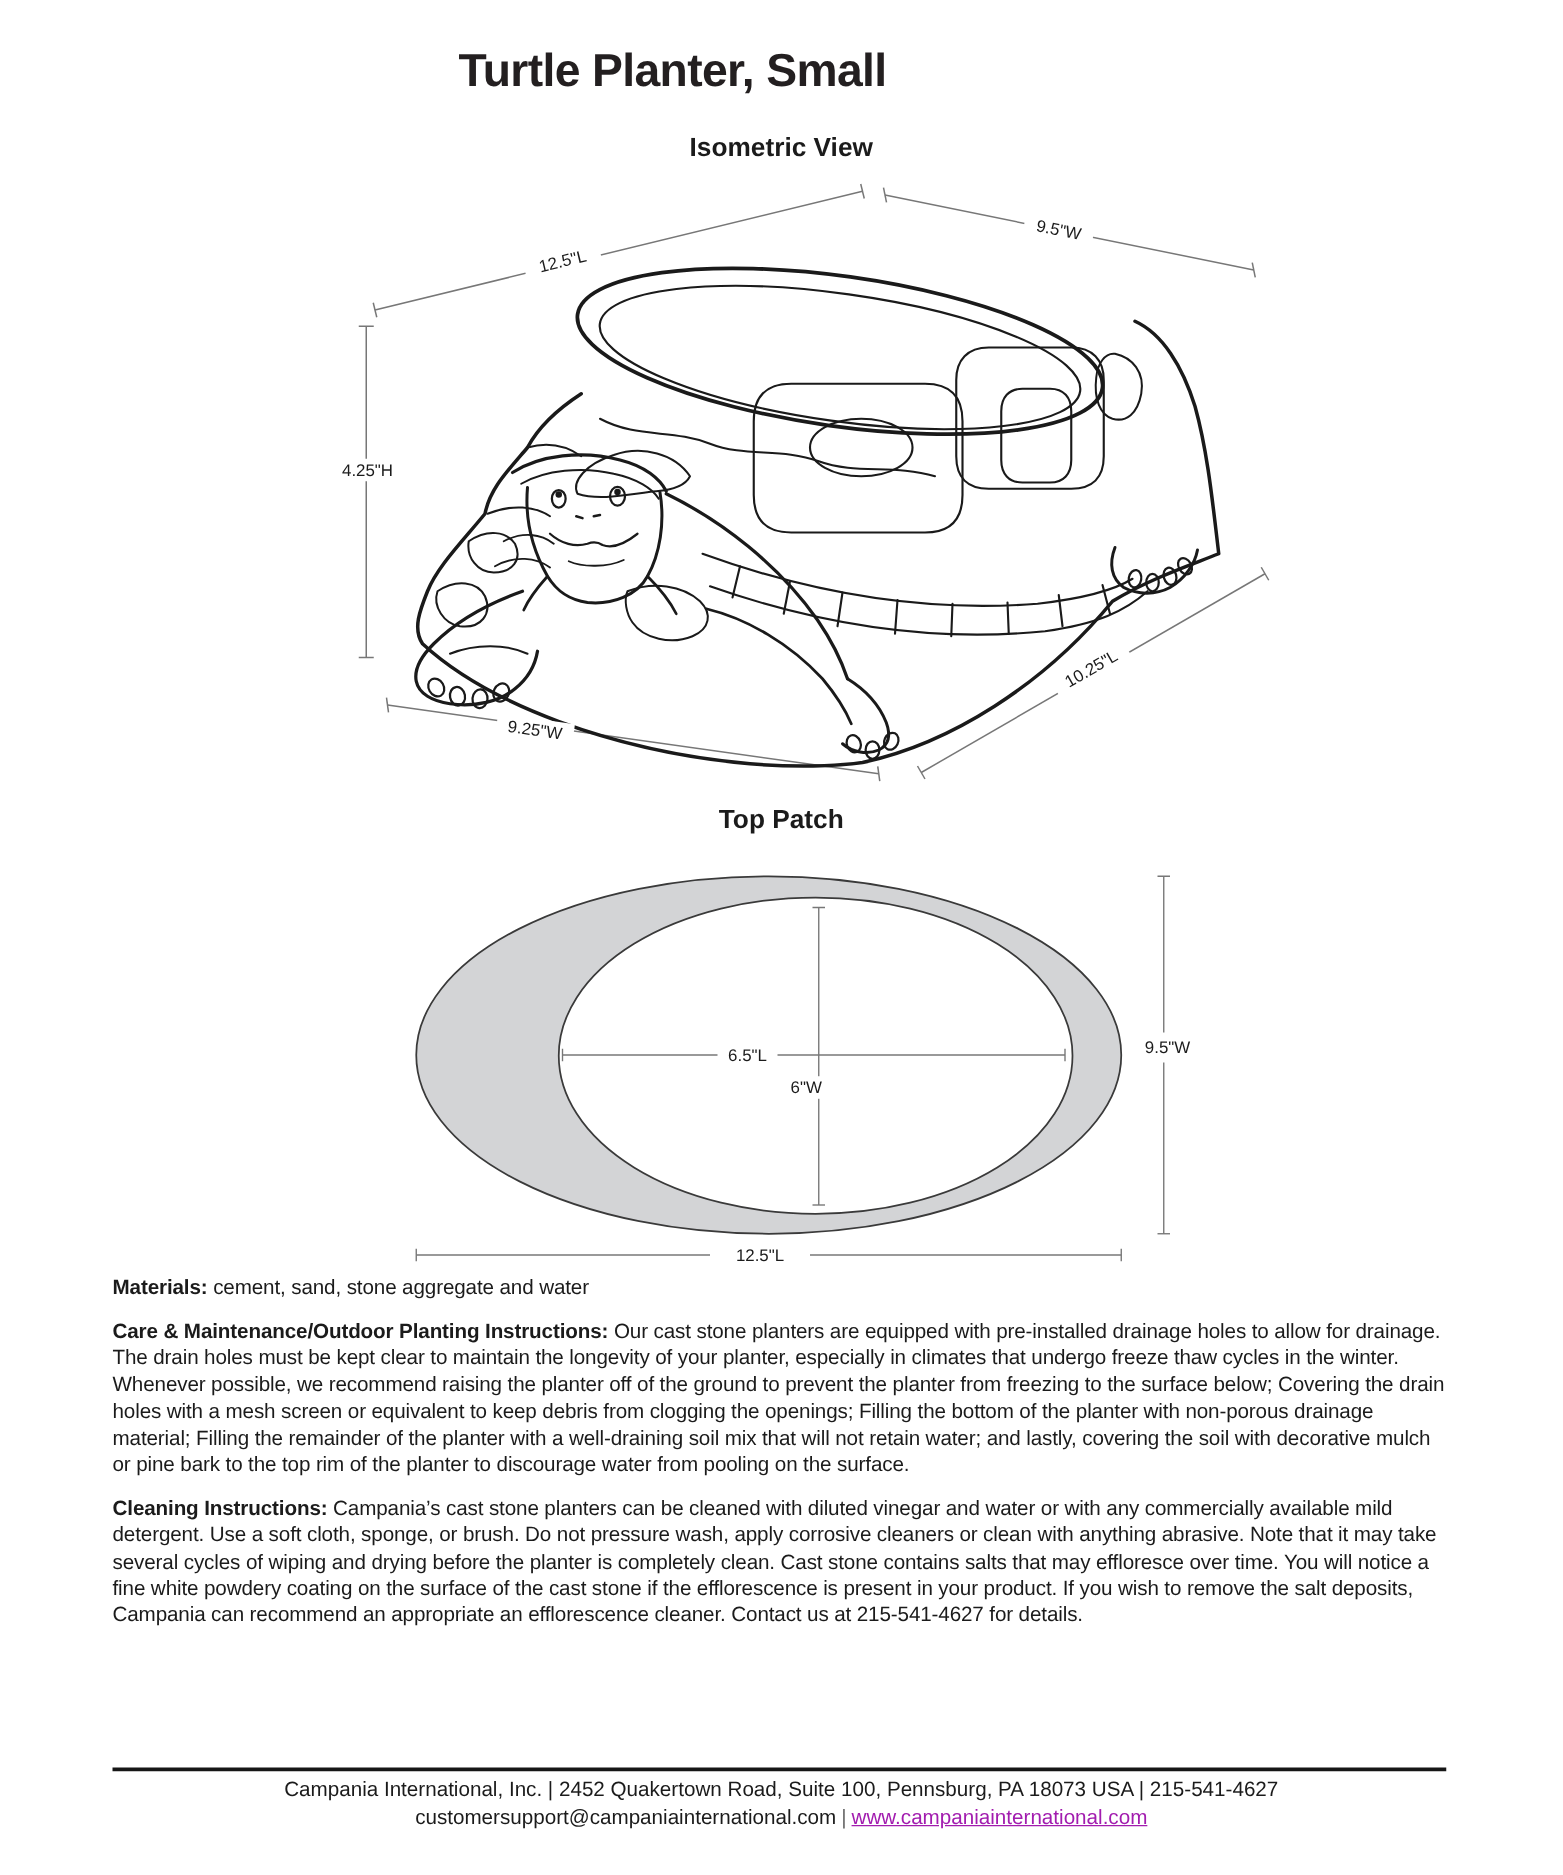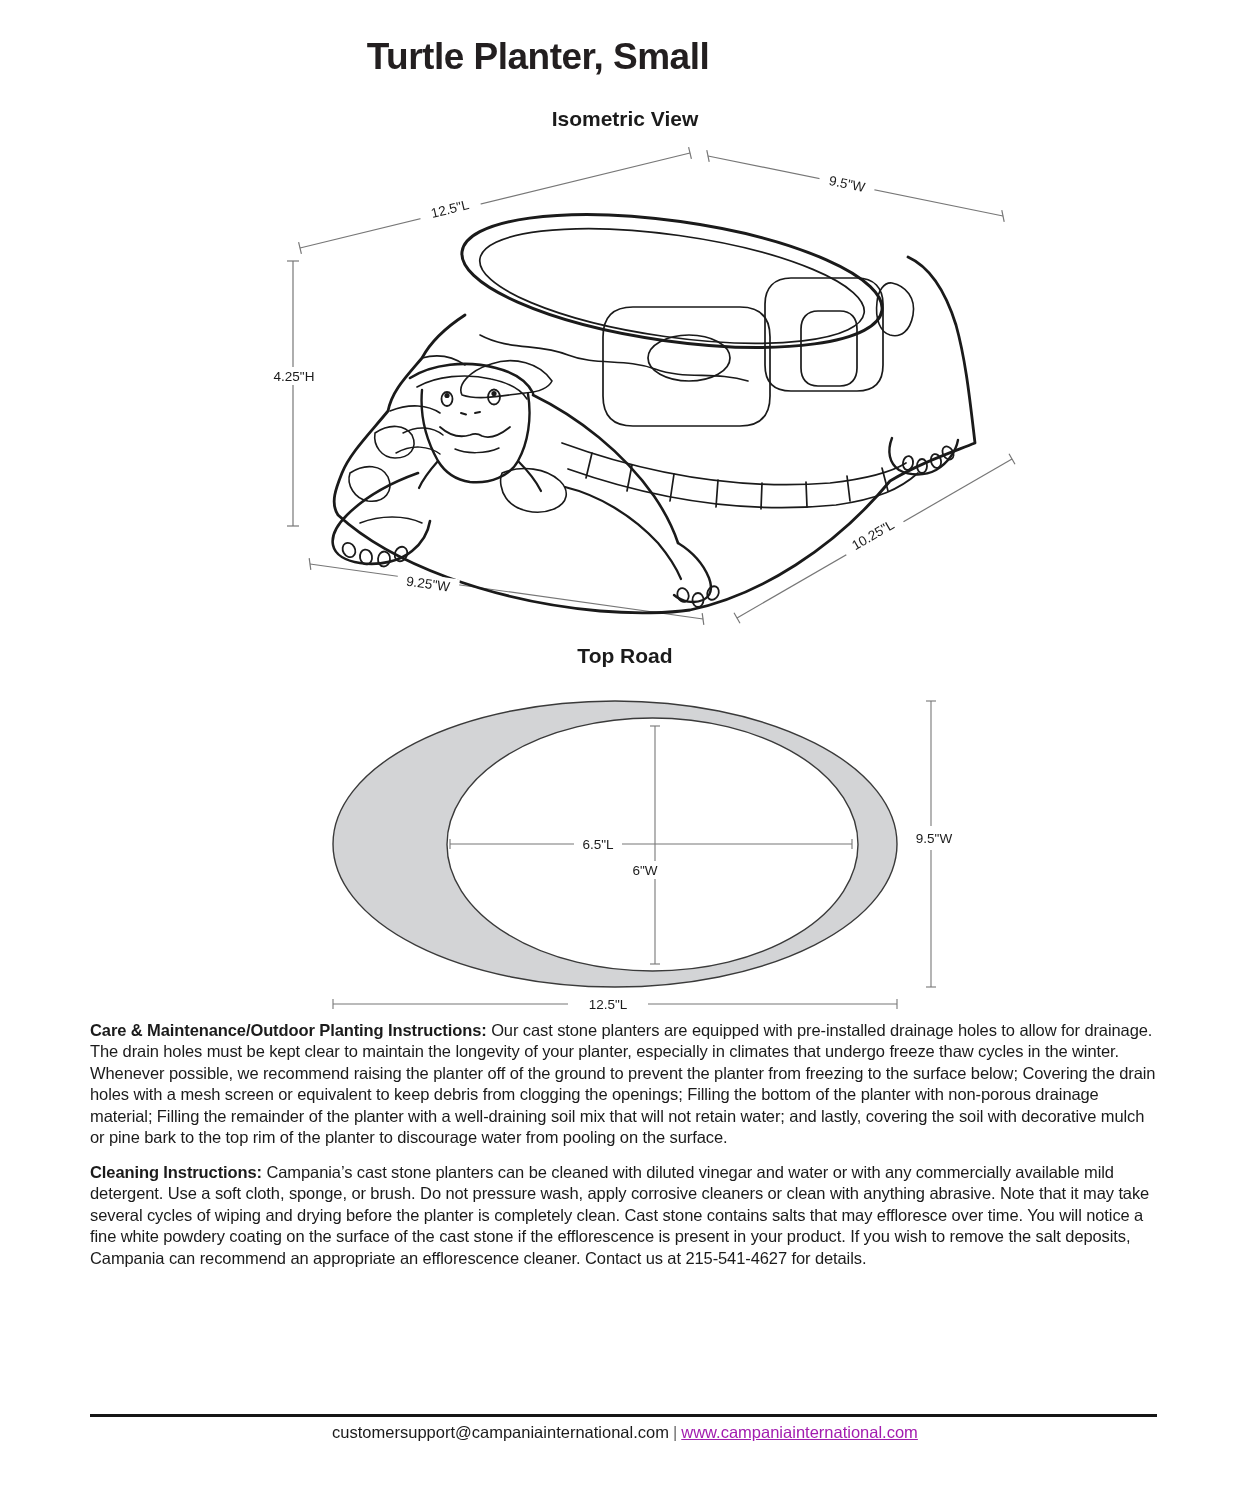--- a/index.html
+++ b/index.html
@@ -182,21 +182,21 @@
       <rect x="-31" y="-9" width="62" height="18" fill="#ffffff"></rect>
       <text class="dim" text-anchor="middle" dominant-baseline="central">9.25"W</text>
     </g>
     <g transform="translate(603,392) rotate(-30)">
       <rect x="-33" y="-9" width="66" height="18" fill="#ffffff"></rect>
       <text class="dim" text-anchor="middle" dominant-baseline="central">10.25"L</text>
     </g>
   </g>
 </svg>
 
-<div class="view-heading" id="top-heading">Top Road</div>
+<div class="view-heading" id="top-heading">Top Patch</div>
 
 <svg class="topview-svg" width="680" height="340" viewBox="0 0 680 340">
   <ellipse cx="315" cy="166" rx="282" ry="143" fill="#d3d4d6" stroke="#3a3a3a" stroke-width="1.4"></ellipse>
   <ellipse cx="352.5" cy="166.5" rx="205.5" ry="126.5" fill="#ffffff" stroke="#3a3a3a" stroke-width="1.4"></ellipse>
 
   <g stroke="#777777" stroke-width="1.1">
 
     <line x1="150" y1="166" x2="274" y2="166"></line>
     <line x1="322" y1="166" x2="552" y2="166"></line>
     <line x1="150" y1="161" x2="150" y2="171"></line>
@@ -226,22 +226,24 @@
     </g>
     <g transform="translate(634,160)">
       <rect x="-23" y="-8.5" width="46" height="17" fill="#ffffff"></rect>
       <text class="dim" text-anchor="middle" dominant-baseline="central">9.5"W</text>
     </g>
     <text class="dim" x="308" y="326" text-anchor="middle" dominant-baseline="central">12.5"L</text>
   </g>
 </svg>
 
 <div class="copy">
+  <p><strong>Materials:</strong> <span>cement, sand, stone aggregate and water</span></p>
   <p><strong>Care &amp; Maintenance/Outdoor Planting Instructions:</strong> <span>Our cast stone planters are equipped with pre-installed drainage holes to allow for drainage. The drain holes must be kept clear to maintain the longevity of your planter, especially in climates that undergo freeze thaw cycles in the winter.  Whenever possible, we recommend raising the planter off of the ground to prevent the planter from freezing to the surface below; Covering the drain holes with a mesh screen or equivalent to keep debris from clogging the openings; Filling the bottom of the planter with non-porous drainage material; Filling the remainder of the planter with a well-draining soil mix that will not retain water; and lastly, covering the soil with decorative mulch or pine bark to the top rim of the planter to discourage water from pooling on the surface.</span></p>
   <p><strong>Cleaning Instructions:</strong> <span>Campania’s cast stone planters can be cleaned with diluted vinegar and water or with any commercially available mild detergent. Use a soft cloth, sponge, or brush. Do not pressure wash, apply corrosive cleaners or clean with anything abrasive. Note that it may take several cycles of wiping and drying before the planter is completely clean. Cast stone contains salts that may effloresce over time. You will notice a fine white powdery coating on the surface of the cast stone if the efflorescence is present in your product. If you wish to remove the salt deposits, Campania can recommend an appropriate an efflorescence cleaner. Contact us at 215-541-4627 for details.</span></p>
 </div>
 
 <div class="footer-rule"></div>
 <div class="footer-text">
+  <div>Campania International, Inc. | 2452 Quakertown Road, Suite 100, Pennsburg, PA 18073 USA | 215-541-4627</div>
   <div>
     <span>customersupport@campaniainternational.com</span><span class="sep">|</span><a href="#" class="site-link" id="footer-link" style="color: #a21caf;">www.campaniainternational.com</a>
   </div>
 </div>
 
 </body></html>

